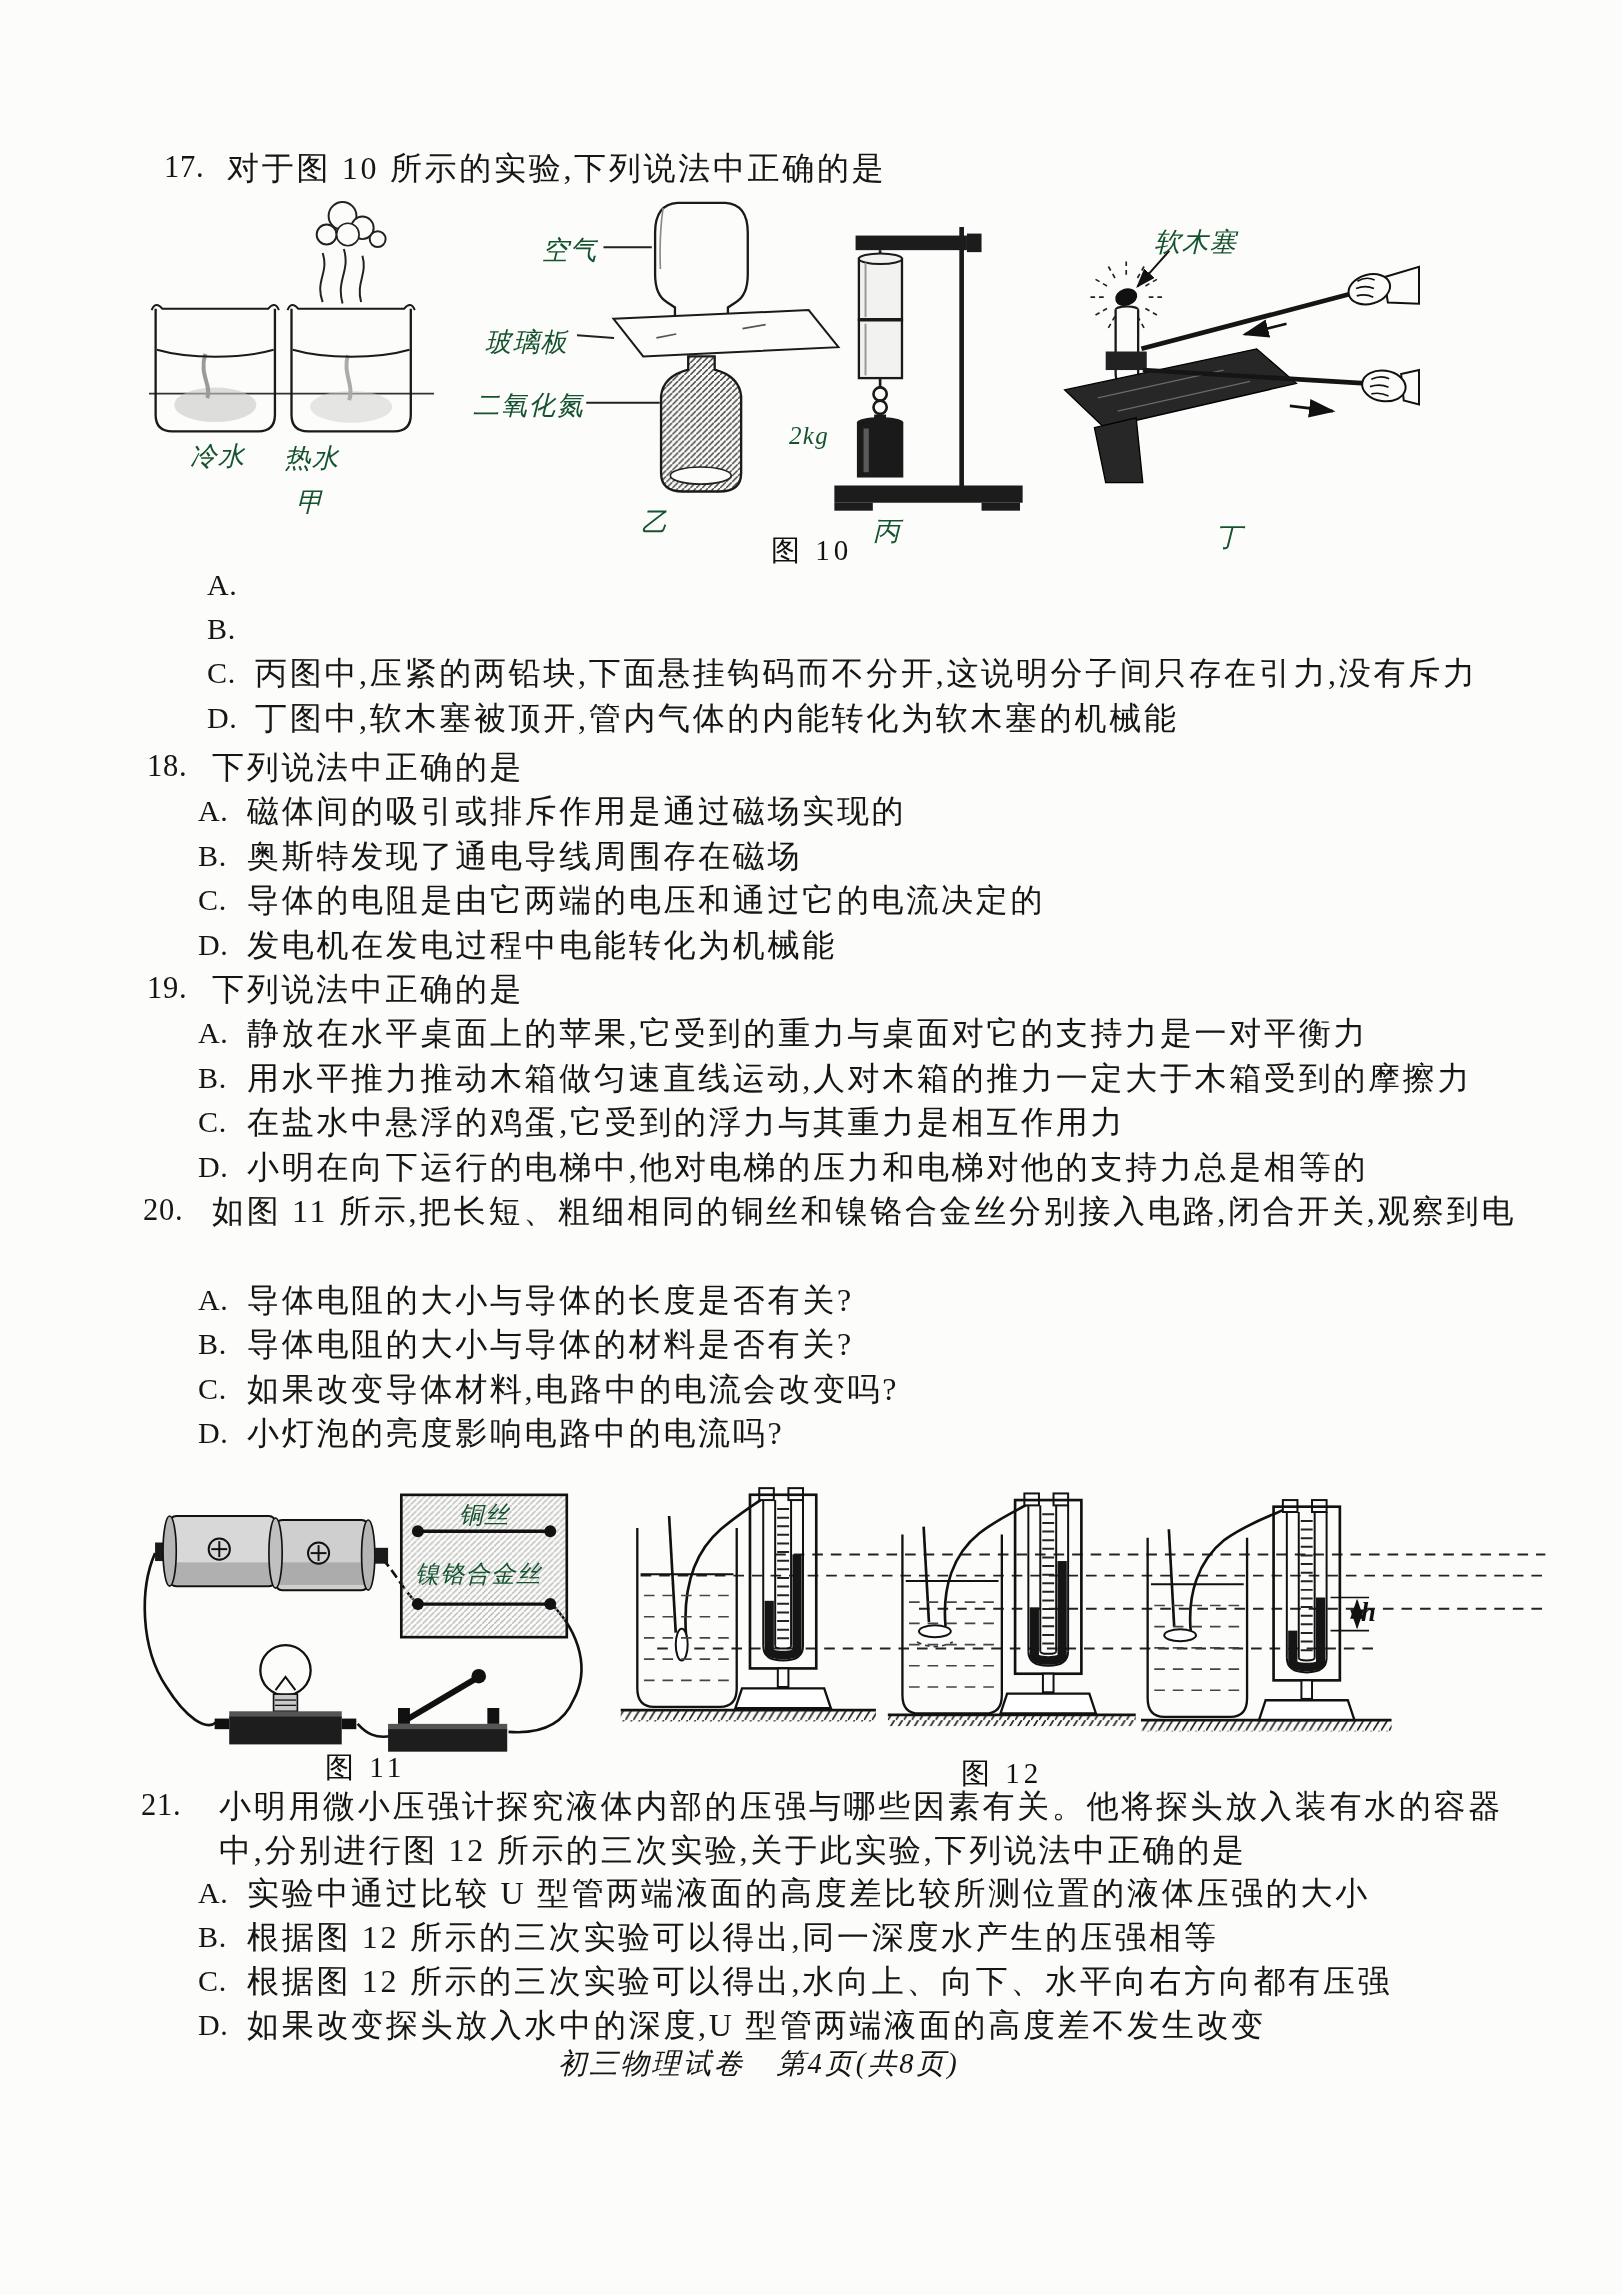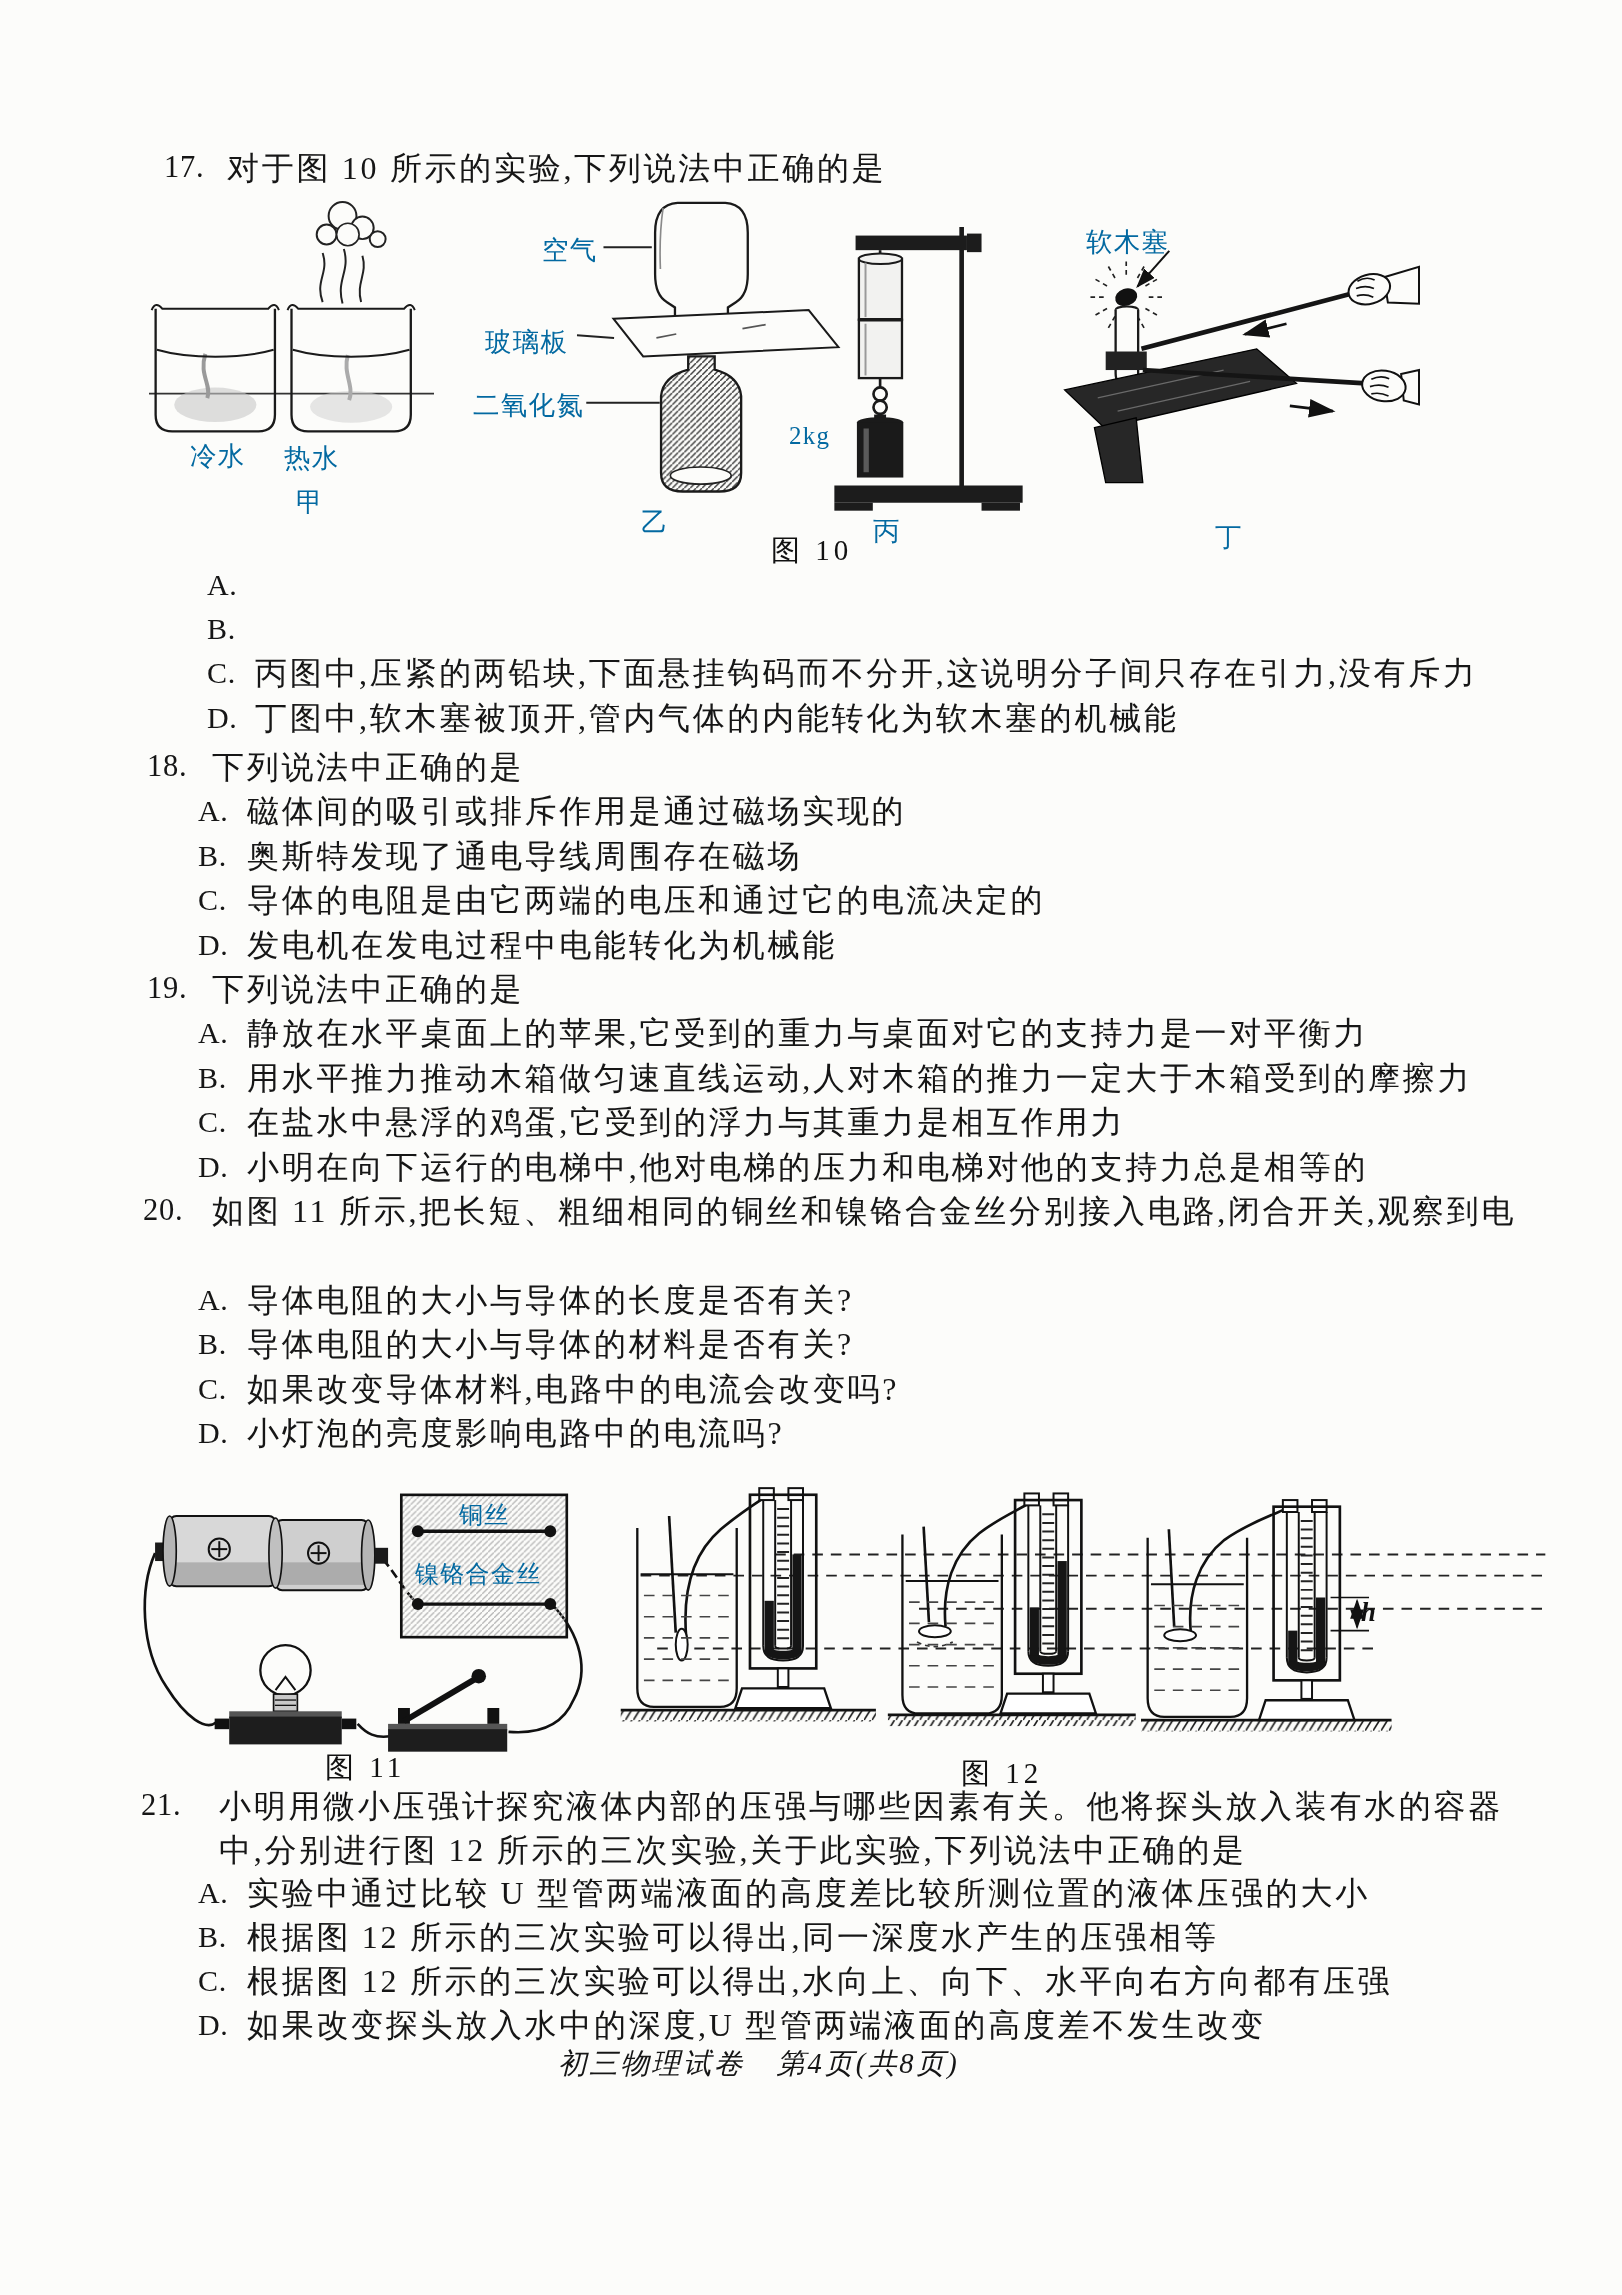--- a/index.html
+++ b/index.html
@@ -4,21 +4,21 @@
 <style>
   html,body{margin:0;padding:0;background:#d8d8d4;}
   #page{
     position:relative;width:1622px;height:2295px;background:#fcfcfa;
     font-family:"Liberation Serif","DejaVu Serif",serif;color:#161616;
     overflow:hidden;
   }
   .t{position:absolute;white-space:nowrap;font-size:32px;letter-spacing:2.7px;line-height:1.1;color:#161616;}
   .num{font-size:30.5px;letter-spacing:0.7px;}
   .opt{font-size:30px;letter-spacing:0.7px;}
-  .lbl{position:absolute;white-space:nowrap;font-size:26.5px;letter-spacing:1.3px;color:#0369a1;}
+  .lbl{position:absolute;white-space:nowrap;font-size:26.5px;letter-spacing:1.3px;color:#14532d;font-style:italic;}
   .cap{position:absolute;white-space:nowrap;font-size:29px;letter-spacing:4px;color:#111;}
   .foot{position:absolute;white-space:nowrap;font-size:28.5px;letter-spacing:2.7px;color:#161616;font-style:italic;}
   .hlbl{position:absolute;font-size:26.5px;font-style:italic;font-weight:bold;color:#111;}
   svg{position:absolute;overflow:visible;}
   svg *{vector-effect:none;}
 </style>
 </head>
 <body>
 
 <div id="page">
@@ -149,21 +149,21 @@
     <line x1="350" y1="282" x2="415" y2="290" stroke="#111" stroke-width="4" marker-end="url(#ah10)"></line>
 
     <polygon points="492,88 545,72 545,128 498,126" fill="#fcfcfa" stroke="#111" stroke-width="3"></polygon>
     <ellipse cx="470" cy="106" rx="32" ry="22" fill="#fcfcfa" stroke="#111" stroke-width="3" transform="rotate(-16 470 106)"></ellipse>
     <path d="M452,94 q13,-8 26,-2 M450,105 q14,-6 27,0 M451,116 q13,-4 25,2" fill="none" stroke="#111" stroke-width="2.5"></path>
 
     <polygon points="518,234 545,228 545,280 522,274" fill="#fcfcfa" stroke="#111" stroke-width="3"></polygon>
     <ellipse cx="492" cy="252" rx="33" ry="23" fill="#fcfcfa" stroke="#111" stroke-width="3" transform="rotate(8 492 252)"></ellipse>
     <path d="M473,242 q14,-7 27,-1 M471,253 q15,-5 28,1 M473,264 q13,-3 26,3" fill="none" stroke="#111" stroke-width="2.5"></path>
   </svg>
-  <span class="lbl" style="left:1086px;top:224px">软木塞</span>
+  <span class="lbl" style="left:1154px;top:224px">软木塞</span>
   <span class="lbl" style="left:1215px;top:519px">丁</span>
 
   <span class="cap" style="left:771px;top:531px">图 10</span>
 
   <span class="t opt" style="left:207px;top:568px">A.</span>
   <span class="t opt" style="left:207px;top:612px">B.</span>
   <span class="t opt" style="left:207px;top:656px">C.</span>
   <span class="t" style="left:255px;top:656px">丙图中,压紧的两铅块,下面悬挂钩码而不分开,这说明分子间只存在引力,没有斥力</span>
   <span class="t opt" style="left:207px;top:701px">D.</span>
   <span class="t" style="left:255px;top:701px">丁图中,软木塞被顶开,管内气体的内能转化为软木塞的机械能</span>

